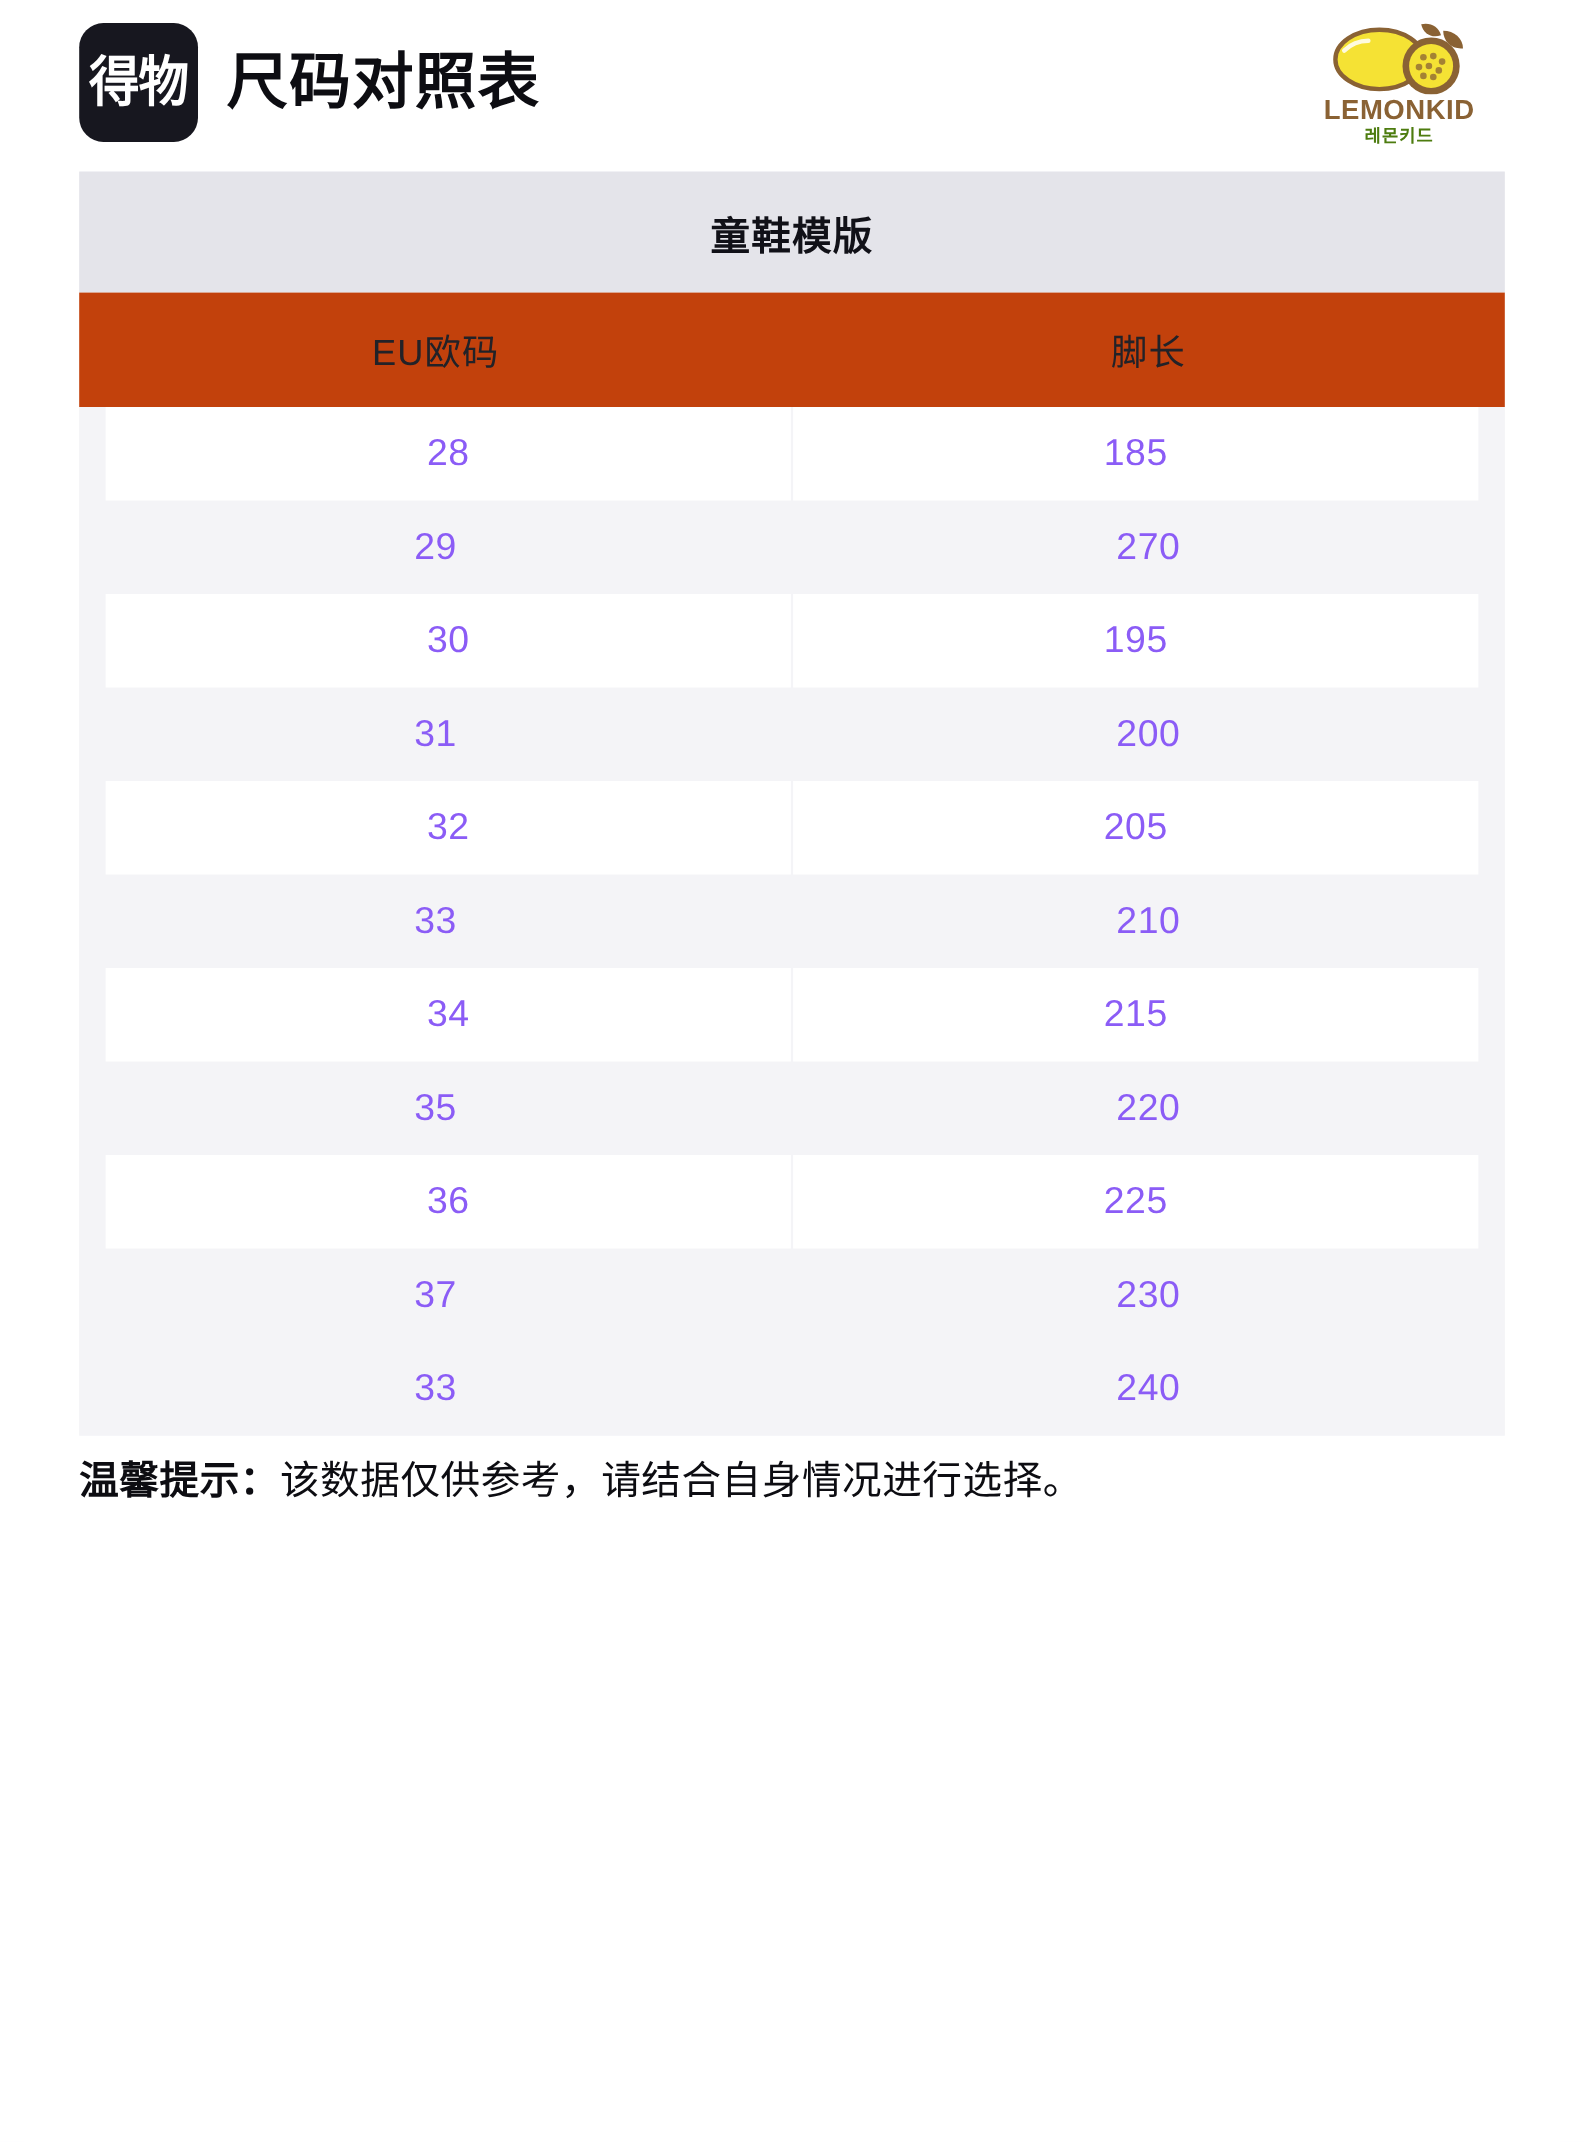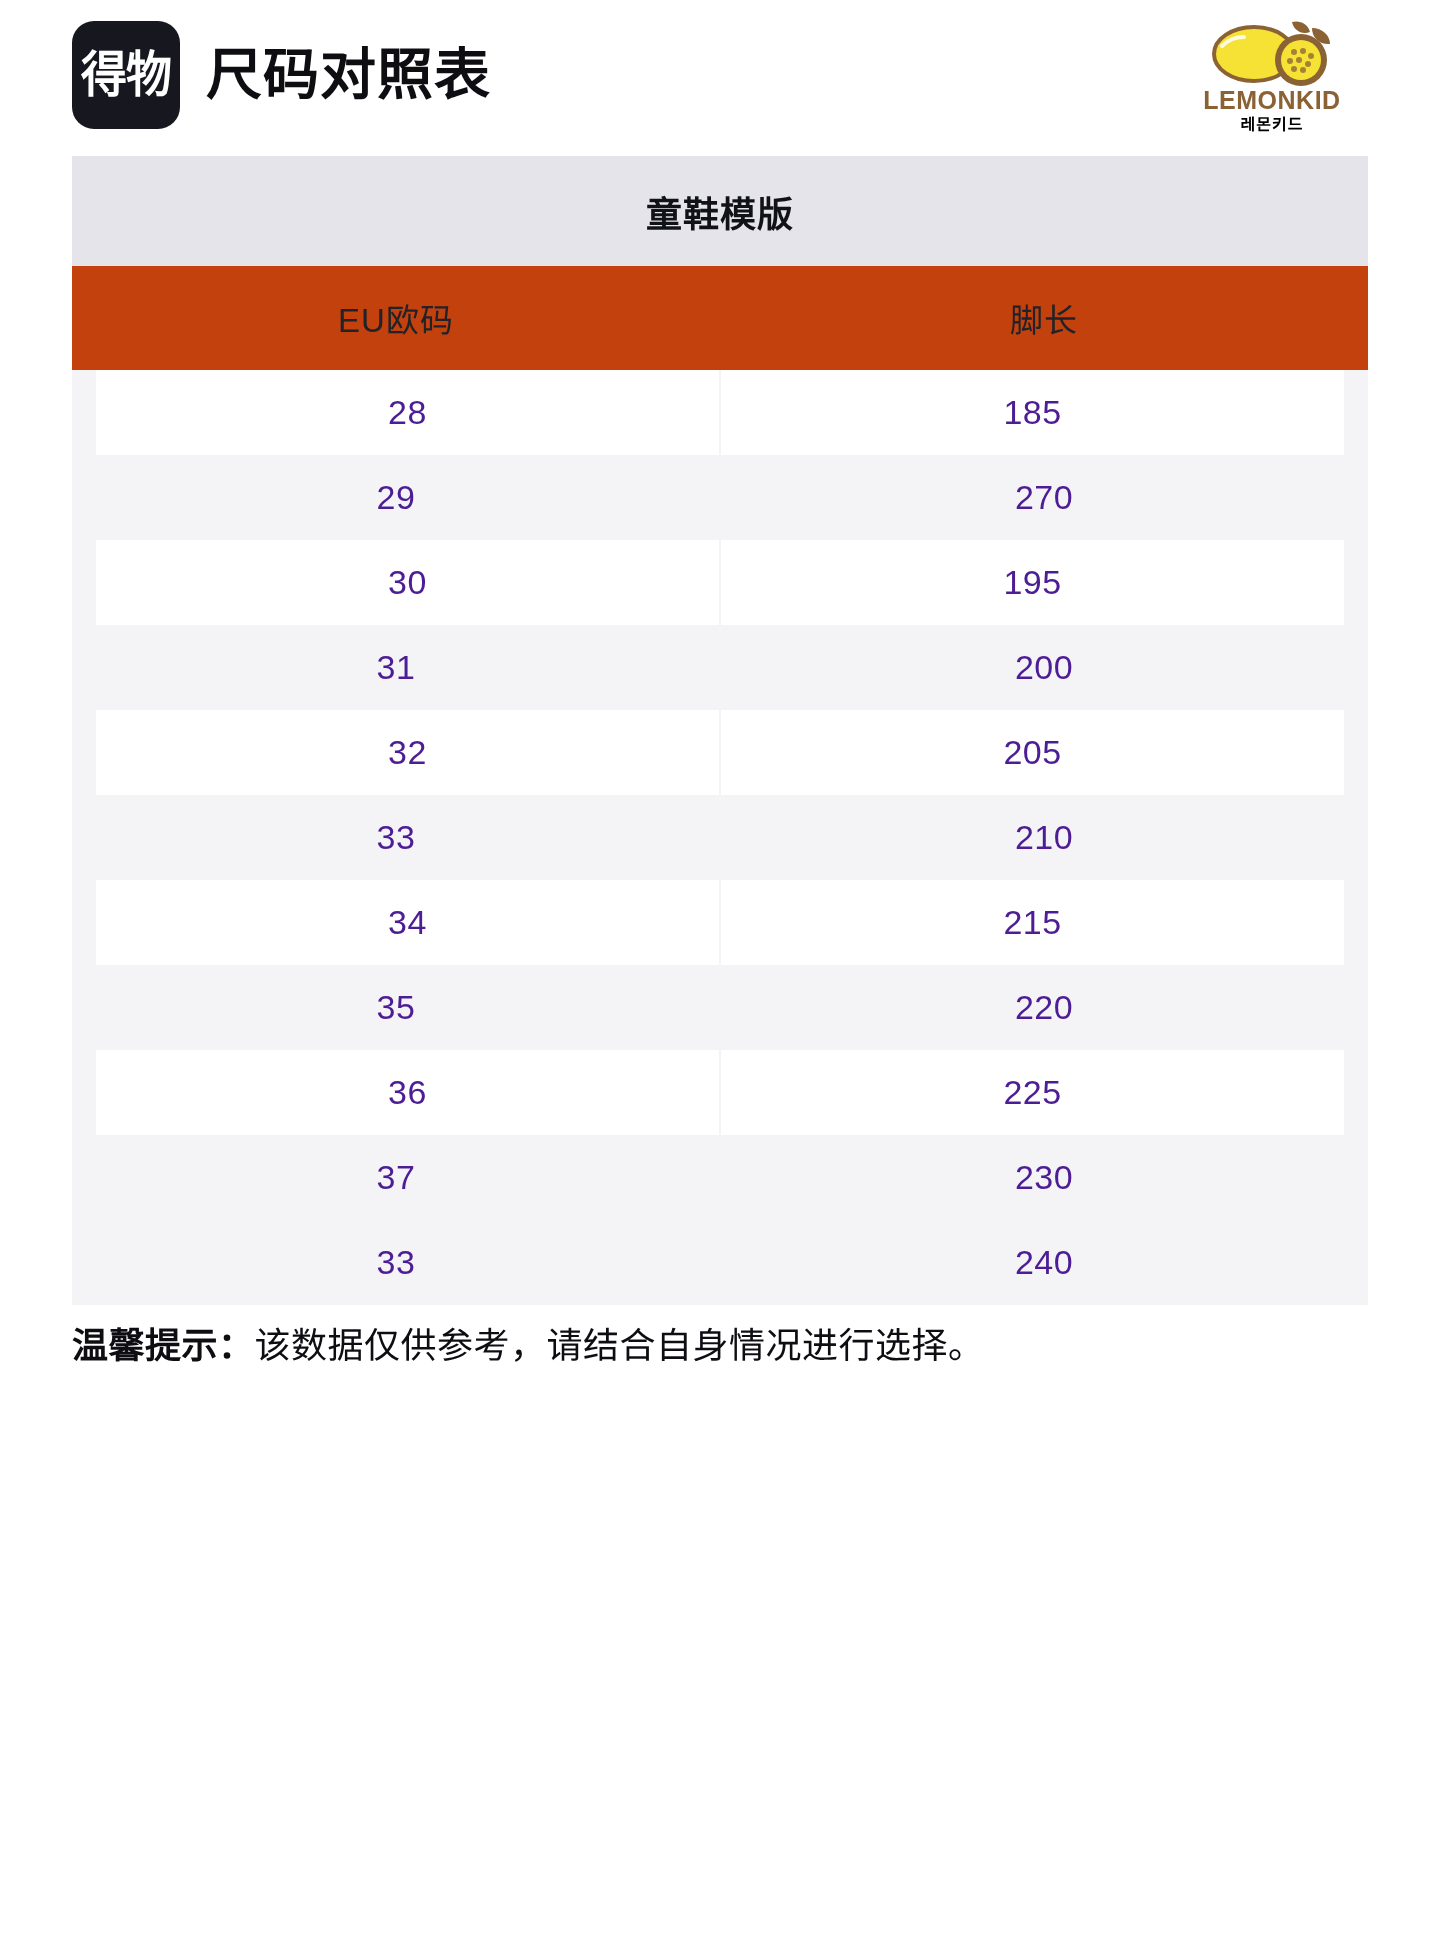--- a/index.html
+++ b/index.html
@@ -84,21 +84,21 @@
     font-weight: 700;
     letter-spacing: 0.5px;
     color: #8a6234;
     line-height: 1;
   }
   .brand-subtext {
     margin-top: 4px;
     font-size: 16px;
     font-weight: 700;
     letter-spacing: 1px;
-    color: #000000;
+    color: #4d7c0f;
     line-height: 1;
   }
 
   
   .table-wrap {
     margin: 6px 72px 0 72px;
     background: #f4f4f7;
   }
 
   .table-caption {
@@ -137,21 +137,21 @@
     padding: 0 24px;
     box-sizing: border-box;
   }
   .trow .cell {
     flex: 1 1 0;
     display: flex;
     align-items: center;
     justify-content: center;
     font-size: 34px;
     font-weight: 400;
-    color: #4c1d95;
+    color: #8b5cf6;
     letter-spacing: 0.5px;
   }
   .trow.odd .cell { background: #ffffff; }
   .trow.odd .cell:first-child { margin-right: 2px; }
   .trow.even { padding: 0; }
   .trow.even .cell { background: transparent; }
 
   
   .note {
     margin: 18px 72px 0 72px;

